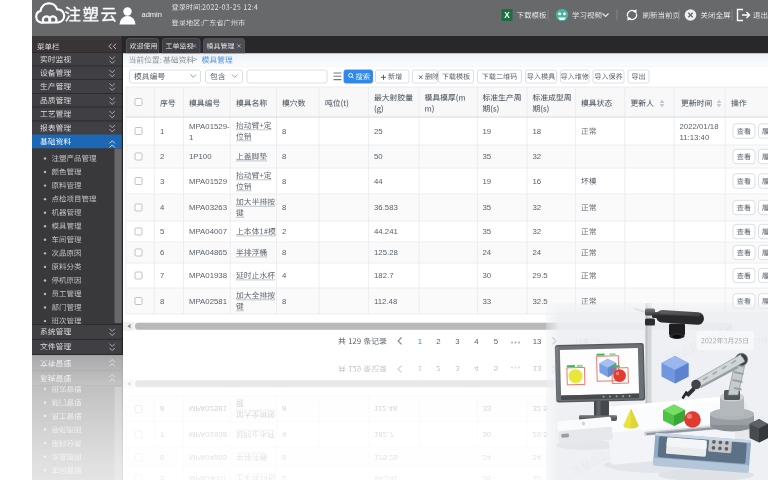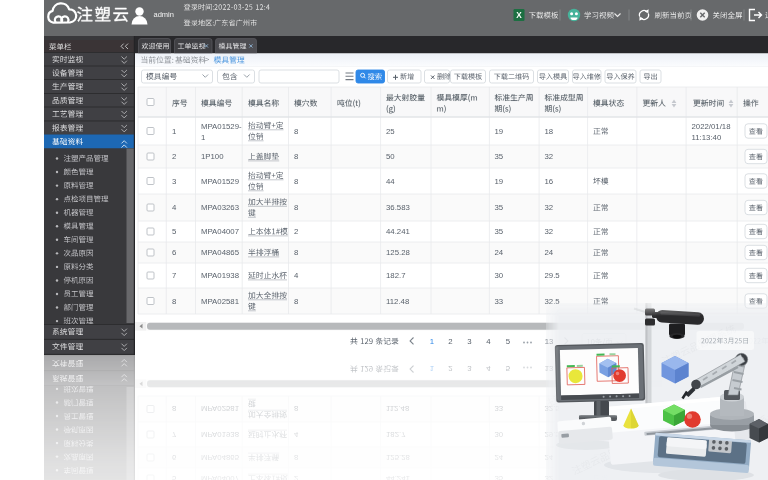--- a/index.html
+++ b/index.html
@@ -1,14 +1,14 @@
 <!DOCTYPE html>
 <html><head><meta charset="utf-8"><style>
 html,body{margin:0;padding:0;width:768px;height:480px;background:#fff;overflow:hidden;font-family:"Liberation Sans",sans-serif}
-#app{position:absolute;left:12px;top:0;width:618px;height:355px;background:#fff;padding-left:32px;
+#app{position:absolute;left:0;top:0;width:618px;height:355px;background:#fff;padding-left:32px;
 -webkit-box-reflect: below 0 linear-gradient(to top, rgba(0,0,0,0.45) 0%, rgba(0,0,0,0.32) 8%, rgba(0,0,0,0.16) 30%, rgba(0,0,0,0.05) 55%, rgba(0,0,0,0) 72%);}
 #photo{position:absolute;left:546px;top:303px;width:222px;height:177px;
 mask-image:linear-gradient(to bottom, rgba(0,0,0,.35) 0px, #000 13px),linear-gradient(to right, rgba(0,0,0,.35) 0px, #000 13px);
 mask-composite:intersect;
 -webkit-mask-image:linear-gradient(to bottom, rgba(0,0,0,.35) 0px, #000 13px),linear-gradient(to right, rgba(0,0,0,.35) 0px, #000 13px);
 -webkit-mask-composite:source-in;}
 </style></head><body>
 <div id="app"><svg width="768" height="355" viewBox="0 0 768 355" font-family="Liberation Sans, sans-serif" shape-rendering="auto">
       <defs>
         <path id="g6ce8" d="M9 77C16 74 24 70 28 66L33 72C28 76 20 80 14 83ZM4 50C10 47 19 42 23 39L27 45C23 48 14 53 8 55ZM7 -2 13 -7C19 2 26 15 32 26L26 30C20 19 12 6 7 -2ZM55 82C58 77 62 70 63 65L70 68C69 73 65 79 62 84ZM33 65V58H60V35H37V28H60V2H30V-5H96V2H68V28H90V35H68V58H94V65Z"></path>

